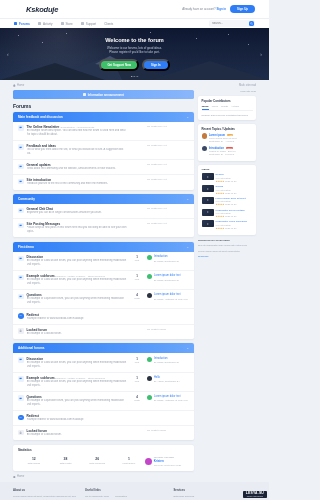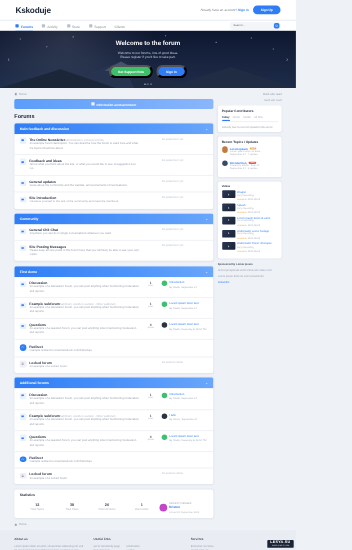--- a/index.html
+++ b/index.html
@@ -19,21 +19,23 @@
     background: #ffffff;
     display: flex;
     align-items: center;
     padding: 0 14px;
     position: relative;
   }
   .logo {
     font-size: 7.5px;
     font-weight: bold;
     color: #1b2436;
+    font-style: italic;
     letter-spacing: -0.2px;
+    margin-left: 12px;
   }
   .topbar-right {
     margin-left: auto;
     display: flex;
     align-items: center;
     gap: 4px;
   }
   .acct-text { font-size: 2.9px; color: #7e8794; }
   .acct-text b { color: #2f7df6; font-weight: bold; }
   .btn-signup {

